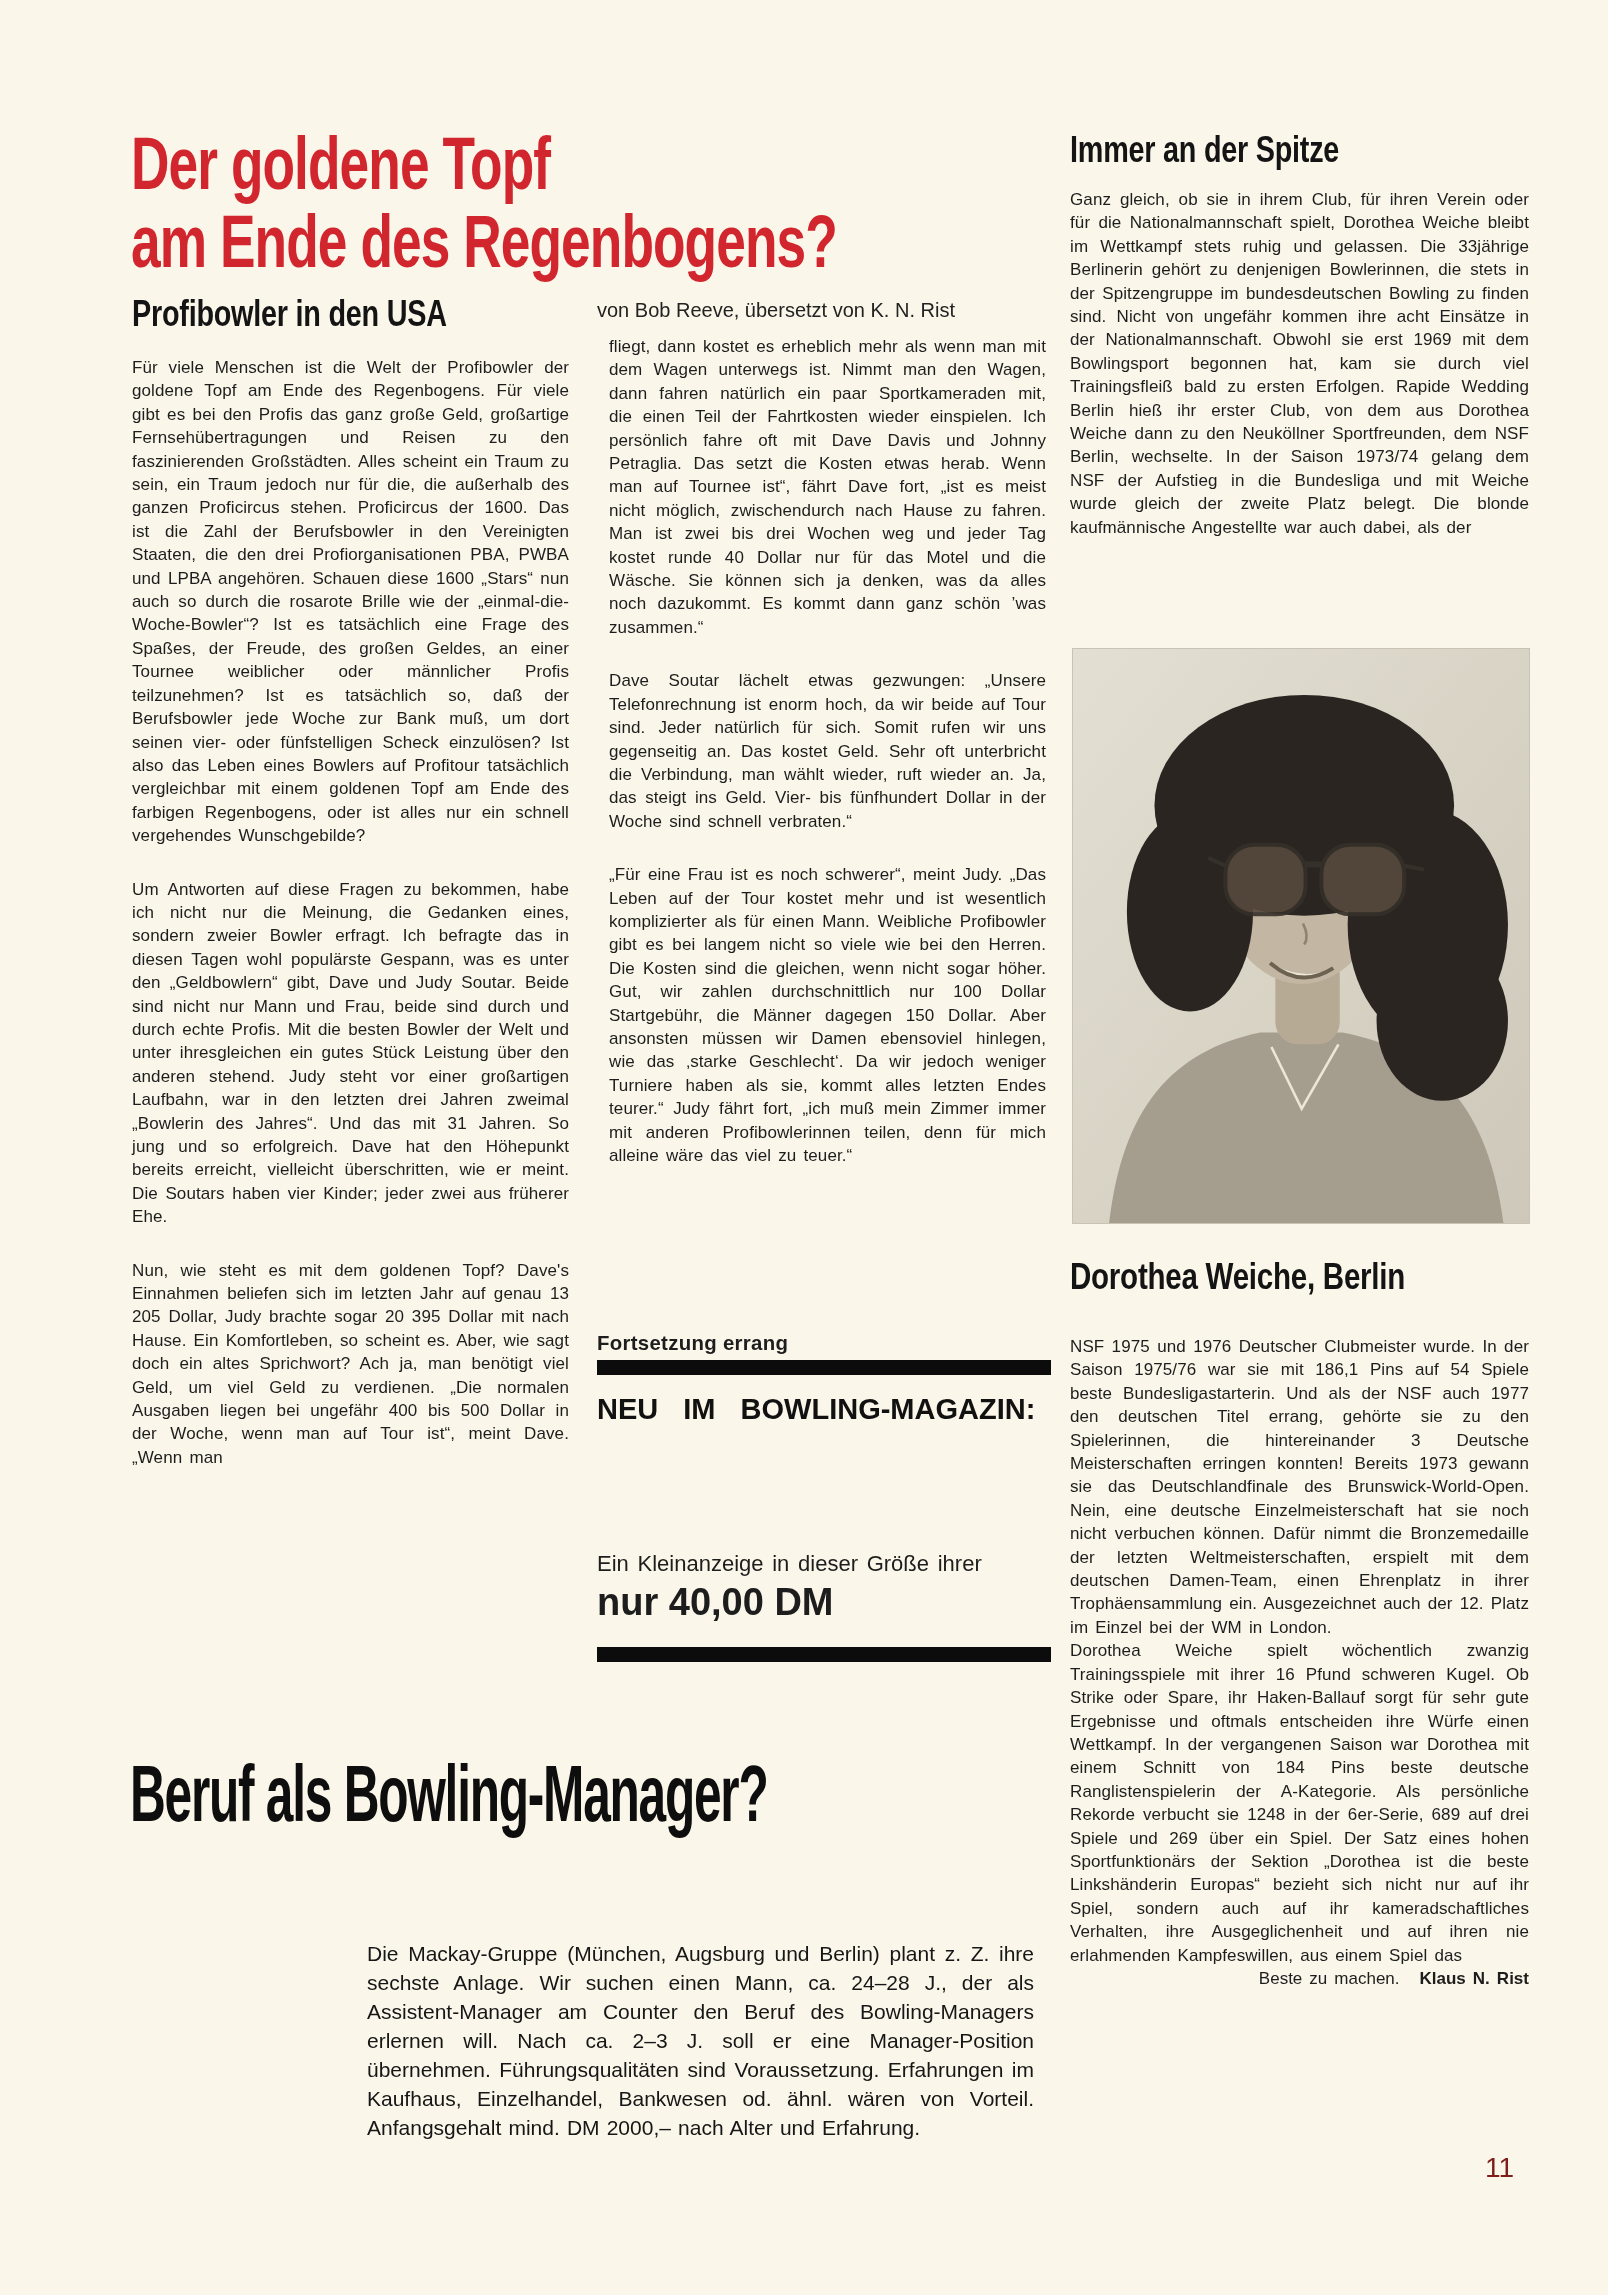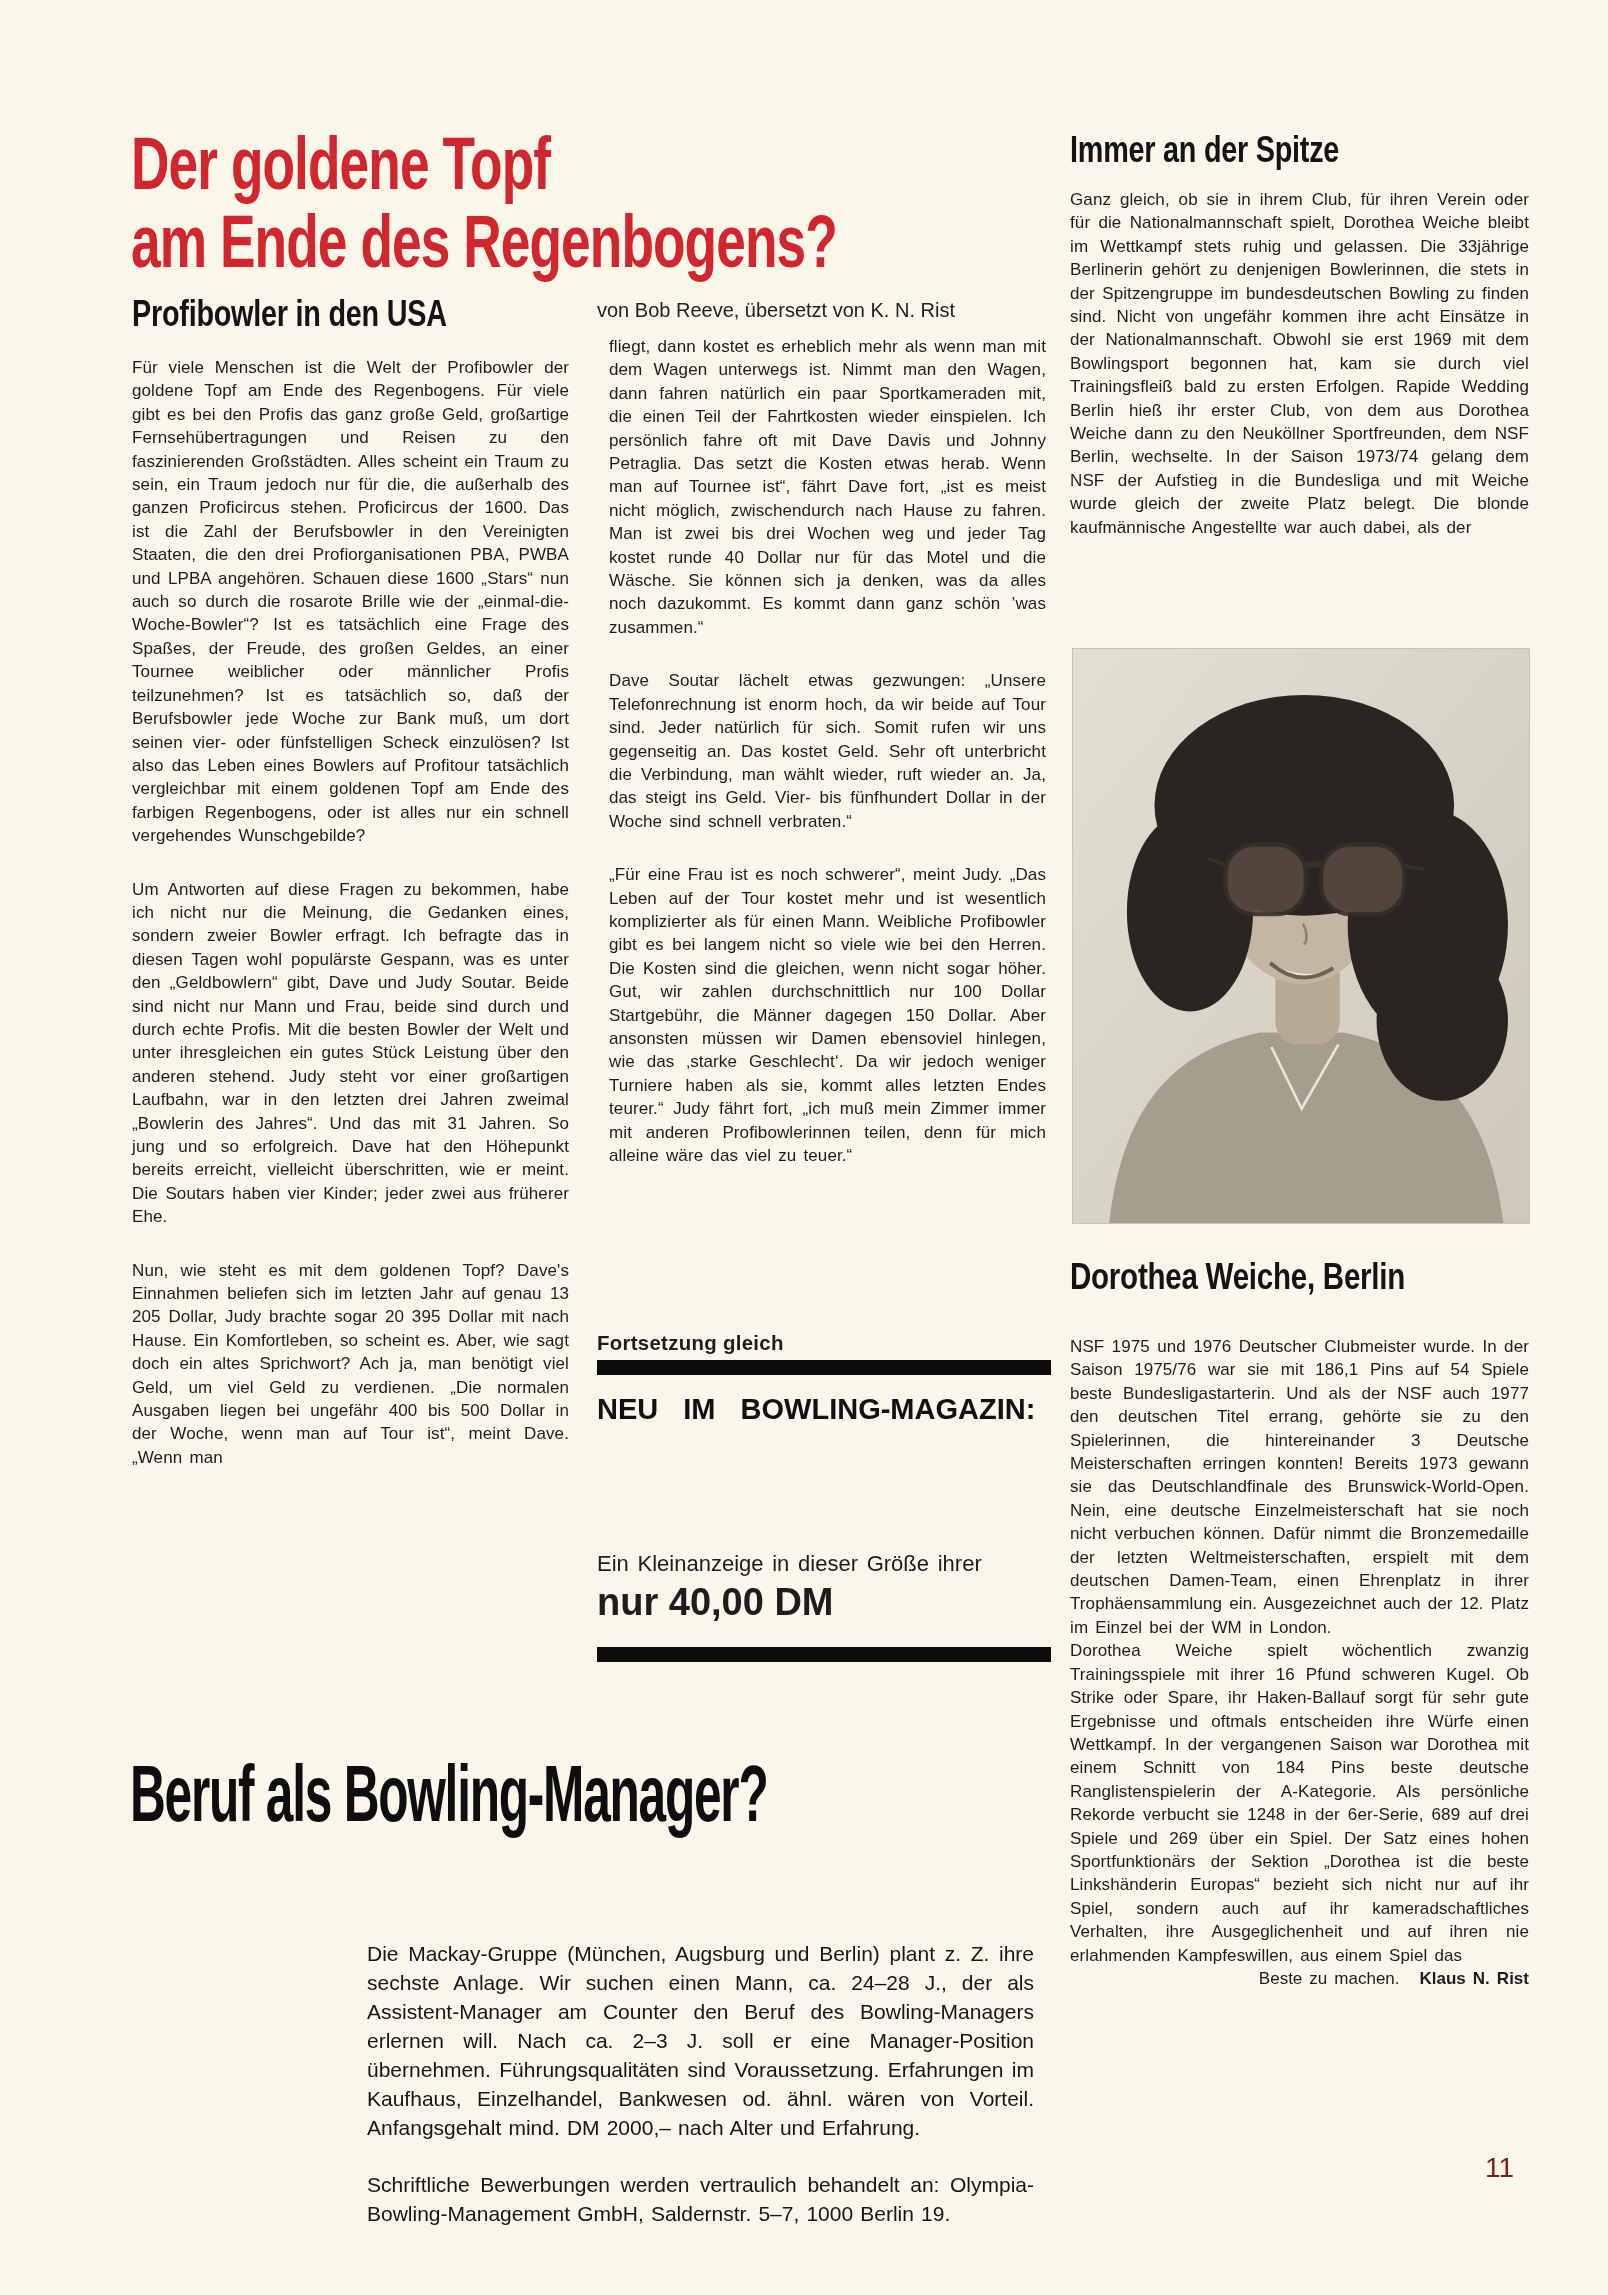--- a/index.html
+++ b/index.html
@@ -83,21 +83,21 @@
   <p>Für viele Menschen ist die Welt der Profibowler der goldene Topf am Ende des Regenbogens. Für viele gibt es bei den Profis das ganz große Geld, großartige Fernsehübertragungen und Reisen zu den faszinierenden Großstädten. Alles scheint ein Traum zu sein, ein Traum jedoch nur für die, die außerhalb des ganzen Proficircus stehen. Proficircus der 1600. Das ist die Zahl der Berufsbowler in den Vereinigten Staaten, die den drei Profiorganisationen PBA, PWBA und LPBA angehören. Schauen diese 1600 „Stars“ nun auch so durch die rosarote Brille wie der „einmal-die-Woche-Bowler“? Ist es tatsächlich eine Frage des Spaßes, der Freude, des großen Geldes, an einer Tournee weiblicher oder männlicher Profis teilzunehmen? Ist es tatsächlich so, daß der Berufsbowler jede Woche zur Bank muß, um dort seinen vier- oder fünfstelligen Scheck einzulösen? Ist also das Leben eines Bowlers auf Profitour tatsächlich vergleichbar mit einem goldenen Topf am Ende des farbigen Regenbogens, oder ist alles nur ein schnell vergehendes Wunschgebilde?</p>
   <p>Um Antworten auf diese Fragen zu bekommen, habe ich nicht nur die Meinung, die Gedanken eines, sondern zweier Bowler erfragt. Ich befragte das in diesen Tagen wohl populärste Gespann, was es unter den „Geldbowlern“ gibt, Dave und Judy Soutar. Beide sind nicht nur Mann und Frau, beide sind durch und durch echte Profis. Mit die besten Bowler der Welt und unter ihresgleichen ein gutes Stück Leistung über den anderen stehend. Judy steht vor einer großartigen Laufbahn, war in den letzten drei Jahren zweimal „Bowlerin des Jahres“. Und das mit 31 Jahren. So jung und so erfolgreich. Dave hat den Höhepunkt bereits erreicht, vielleicht überschritten, wie er meint. Die Soutars haben vier Kinder; jeder zwei aus früherer Ehe.</p>
   <p>Nun, wie steht es mit dem goldenen Topf? Dave's Einnahmen beliefen sich im letzten Jahr auf genau 13 205 Dollar, Judy brachte sogar 20 395 Dollar mit nach Hause. Ein Komfortleben, so scheint es. Aber, wie sagt doch ein altes Sprichwort? Ach ja, man benötigt viel Geld, um viel Geld zu verdienen. „Die normalen Ausgaben liegen bei ungefähr 400 bis 500 Dollar in der Woche, wenn man auf Tour ist“, meint Dave. „Wenn man</p>
 </div>
 
 <div id="col2" class="abs textcol">
   <p>fliegt, dann kostet es erheblich mehr als wenn man mit dem Wagen unterwegs ist. Nimmt man den Wagen, dann fahren natürlich ein paar Sportkameraden mit, die einen Teil der Fahrtkosten wieder einspielen. Ich persönlich fahre oft mit Dave Davis und Johnny Petraglia. Das setzt die Kosten etwas herab. Wenn man auf Tournee ist“, fährt Dave fort, „ist es meist nicht möglich, zwischendurch nach Hause zu fahren. Man ist zwei bis drei Wochen weg und jeder Tag kostet runde 40 Dollar nur für das Motel und die Wäsche. Sie können sich ja denken, was da alles noch dazukommt. Es kommt dann ganz schön ’was zusammen.“</p>
   <p>Dave Soutar lächelt etwas gezwungen: „Unsere Telefonrechnung ist enorm hoch, da wir beide auf Tour sind. Jeder natürlich für sich. Somit rufen wir uns gegenseitig an. Das kostet Geld. Sehr oft unterbricht die Verbindung, man wählt wieder, ruft wieder an. Ja, das steigt ins Geld. Vier- bis fünfhundert Dollar in der Woche sind schnell verbraten.“</p>
   <p>„Für eine Frau ist es noch schwerer“, meint Judy. „Das Leben auf der Tour kostet mehr und ist wesentlich komplizierter als für einen Mann. Weibliche Profibowler gibt es bei langem nicht so viele wie bei den Herren. Die Kosten sind die gleichen, wenn nicht sogar höher. Gut, wir zahlen durchschnittlich nur 100 Dollar Startgebühr, die Männer dagegen 150 Dollar. Aber ansonsten müssen wir Damen ebensoviel hinlegen, wie das ‚starke Geschlecht‘. Da wir jedoch weniger Turniere haben als sie, kommt alles letzten Endes teurer.“ Judy fährt fort, „ich muß mein Zimmer immer mit anderen Profibowlerinnen teilen, denn für mich alleine wäre das viel zu teuer.“</p>
 </div>
-<div id="fortsetzung" class="abs">Fortsetzung gleich</div>
+<div id="fortsetzung" class="abs">Fortsetzung errang</div>
 
 <div id="bar1" class="abs bar"></div>
 <div id="neu-heading" class="abs">NEU IM BOWLING-MAGAZIN:</div>
 <div id="promo-line1" class="abs">Ein Kleinanzeige in dieser Größe ihrer</div>
 <div id="promo-line2" class="abs">nur 40,00 DM</div>
 <div id="bar2" class="abs bar"></div>
 
 <h2 id="col3-heading" class="subhead abs">Immer an der Spitze</h2>
 <div id="col3-p1" class="abs textcol">
   <p>Ganz gleich, ob sie in ihrem Club, für ihren Verein oder für die Nationalmannschaft spielt, Dorothea Weiche bleibt im Wettkampf stets ruhig und gelassen. Die 33jährige Berlinerin gehört zu denjenigen Bowlerinnen, die stets in der Spitzengruppe im bundesdeutschen Bowling zu finden sind. Nicht von ungefähr kommen ihre acht Einsätze in der Nationalmannschaft. Obwohl sie erst 1969 mit dem Bowlingsport begonnen hat, kam sie durch viel Trainingsfleiß bald zu ersten Erfolgen. Rapide Wedding Berlin hieß ihr erster Club, von dem aus Dorothea Weiche dann zu den Neuköllner Sportfreunden, dem NSF Berlin, wechselte. In der Saison 1973/74 gelang dem NSF der Aufstieg in die Bundesliga und mit Weiche wurde gleich der zweite Platz belegt. Die blonde kaufmännische Angestellte war auch dabei, als der</p>
@@ -150,17 +150,16 @@
   <p style="margin-bottom:0;">Dorothea Weiche spielt wöchentlich zwanzig Trainingsspiele mit ihrer 16 Pfund schweren Kugel. Ob Strike oder Spare, ihr Haken-Ballauf sorgt für sehr gute Ergebnisse und oftmals entscheiden ihre Würfe einen Wettkampf. In der vergangenen Saison war Dorothea mit einem Schnitt von 184 Pins beste deutsche Ranglistenspielerin der A-Kategorie. Als persönliche Rekorde verbucht sie 1248 in der 6er-Serie, 689 auf drei Spiele und 269 über ein Spiel. Der Satz eines hohen Sportfunktionärs der Sektion „Dorothea ist die beste Linkshänderin Europas“ bezieht sich nicht nur auf ihr Spiel, sondern auch auf ihr kameradschaftliches Verhalten, ihre Ausgeglichenheit und auf ihren nie erlahmenden Kampfeswillen, aus einem Spiel das</p>
   <div id="sig-line">
     <span>Beste zu machen.</span>
     <span class="author">Klaus N. Rist</span>
   </div>
 </div>
 
 <h1 id="jobad-headline" class="abs">Beruf als Bowling-Manager?</h1>
 <div id="jobad-body" class="abs">
   <p>Die Mackay-Gruppe (München, Augsburg und Berlin) plant z. Z. ihre sechste Anlage. Wir suchen einen Mann, ca. 24–28 J., der als Assistent-Manager am Counter den Beruf des Bowling-Managers erlernen will. Nach ca. 2–3 J. soll er eine Manager-Position übernehmen. Führungsqualitäten sind Voraussetzung. Erfahrungen im Kaufhaus, Einzelhandel, Bankwesen od. ähnl. wären von Vorteil. Anfangsgehalt mind. DM 2000,– nach Alter und Erfahrung.</p>
-  <p>Schriftliche Bewerbungen werden vertraulich behandelt an: Olympia-Bowling-Management GmbH, Saldernstr. 5–7, 1000 Berlin 19.</p>
 </div>
 
 <div id="page-number" class="abs">11</div>
 
 
 </body></html>

